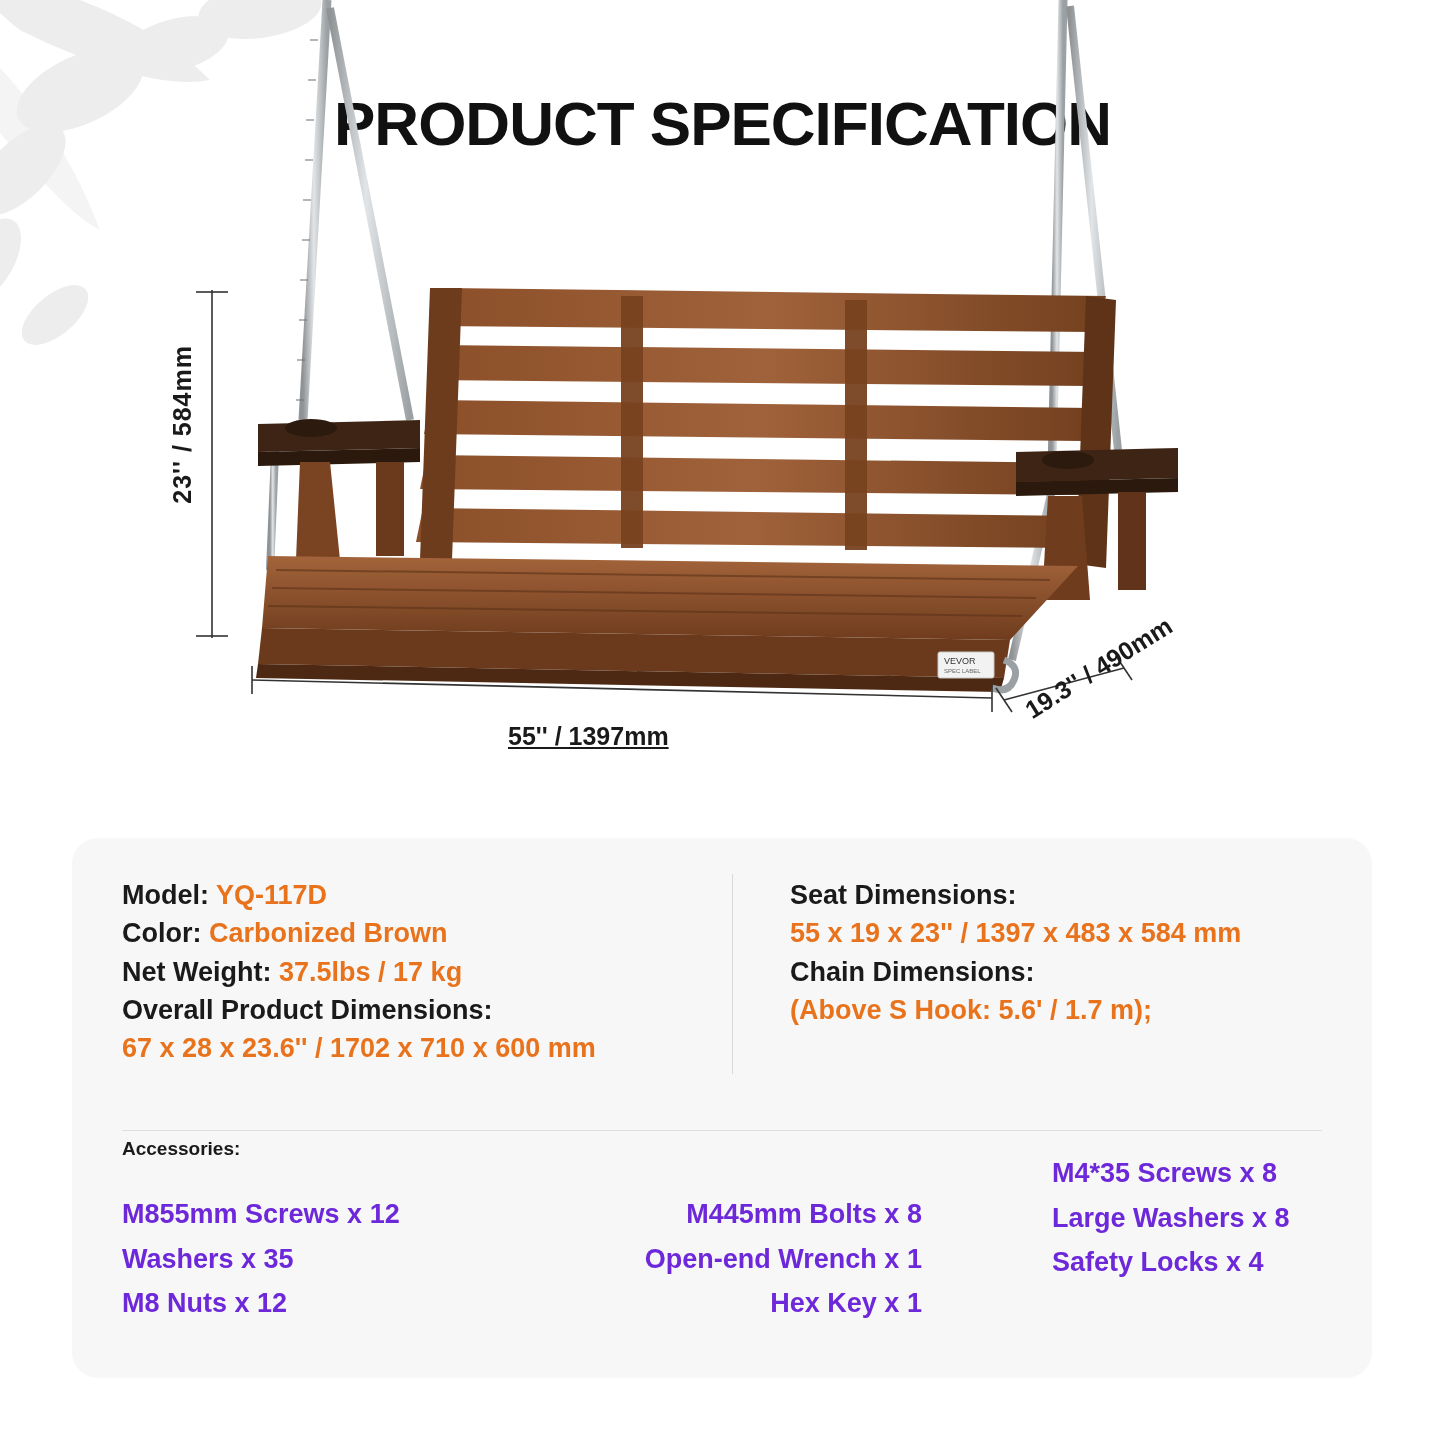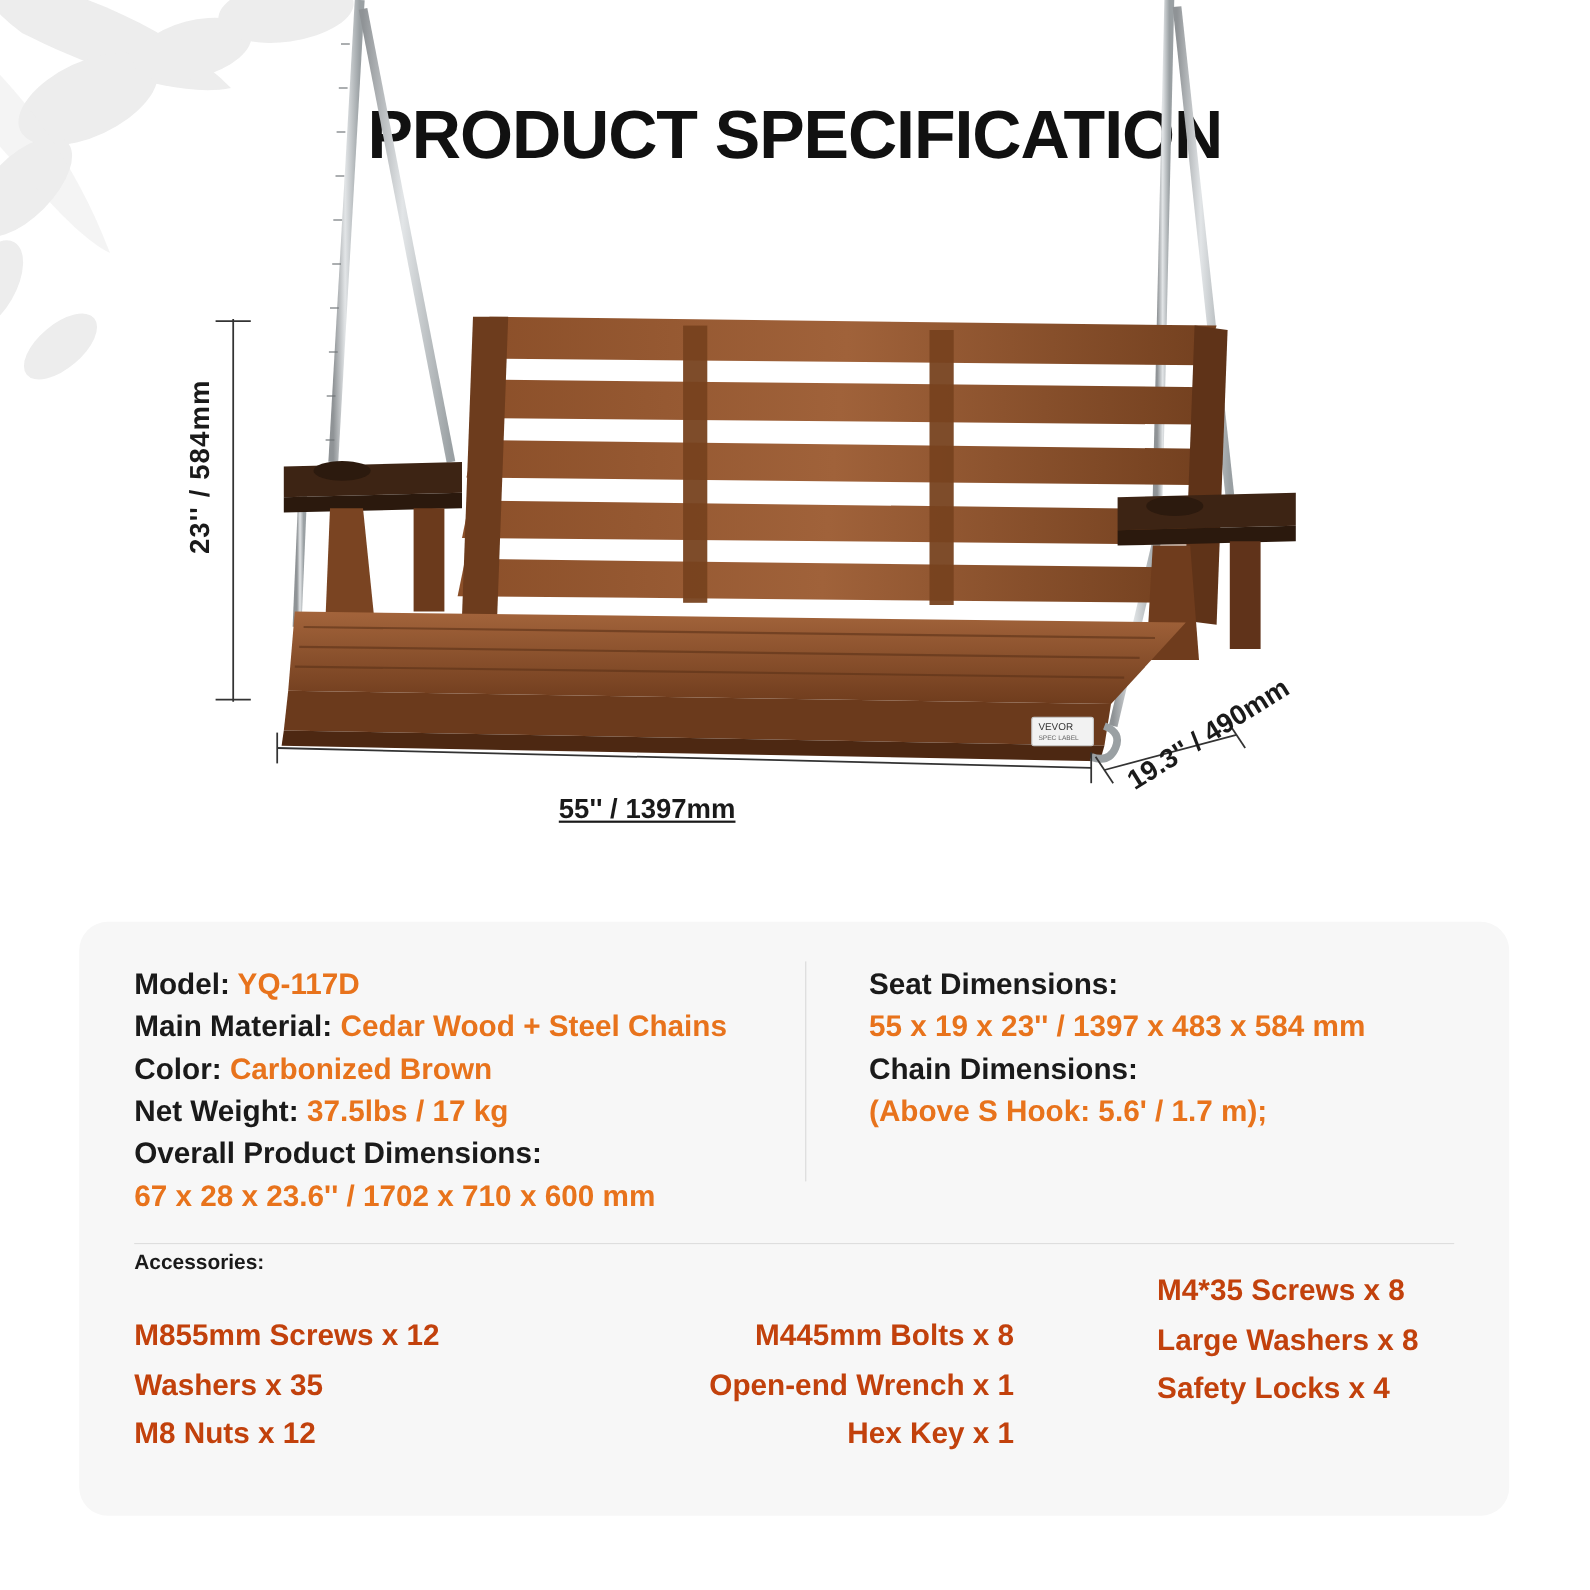--- a/index.html
+++ b/index.html
@@ -157,21 +157,21 @@
   }
   .acc-col {
     width: 33.33%;
   }
   .acc-col.c1 { padding-left: 0px; }
   .acc-col.c2 { padding-left: 0px; text-align: right; }
   .acc-col.c3 { padding-left: 0px; text-align: left; }
   .acc-item {
     font-size: 27px;
     font-weight: bold;
-    color: #c2410c;
+    color: #6d28d9;
     line-height: 1.65;
     white-space: nowrap;
   }
   .acc-col.c3 .acc-item { padding-left: 130px; }
   .acc-col.c2 .acc-item { padding-left: 22px; }
 </style>
 </head>
 <body>
 
 <div class="page">
@@ -322,24 +322,20 @@
   </div>
 
   <div class="spec-panel">
     <div class="spec-top">
       <div class="spec-col-left">
         <div class="spec-line">
           <span>Model:</span>
           <span class="val">YQ-117D</span>
         </div>
         <div class="spec-line">
-          <span>Main Material:</span>
-          <span class="val">Cedar Wood + Steel Chains</span>
-        </div>
-        <div class="spec-line">
           <span>Color:</span>
           <span class="val">Carbonized Brown</span>
         </div>
         <div class="spec-line">
           <span>Net Weight:</span>
           <span class="val">37.5lbs / 17 kg</span>
         </div>
         <div class="spec-line">
           <span>Overall Product Dimensions:</span>
         </div>

